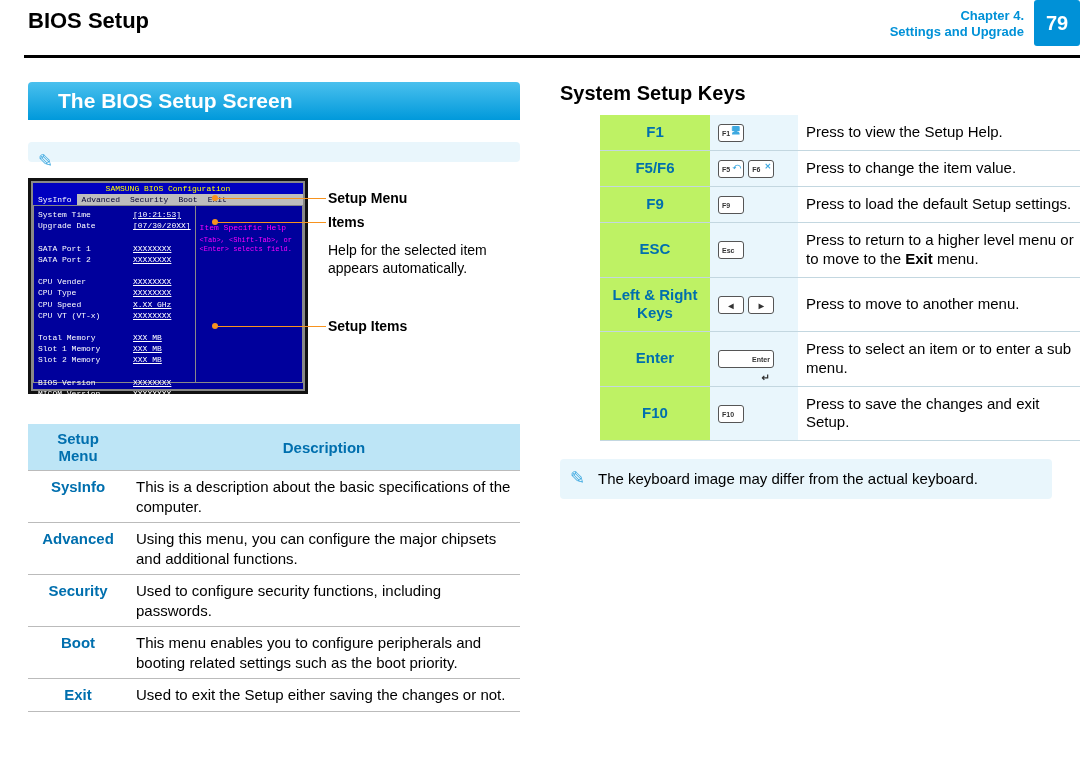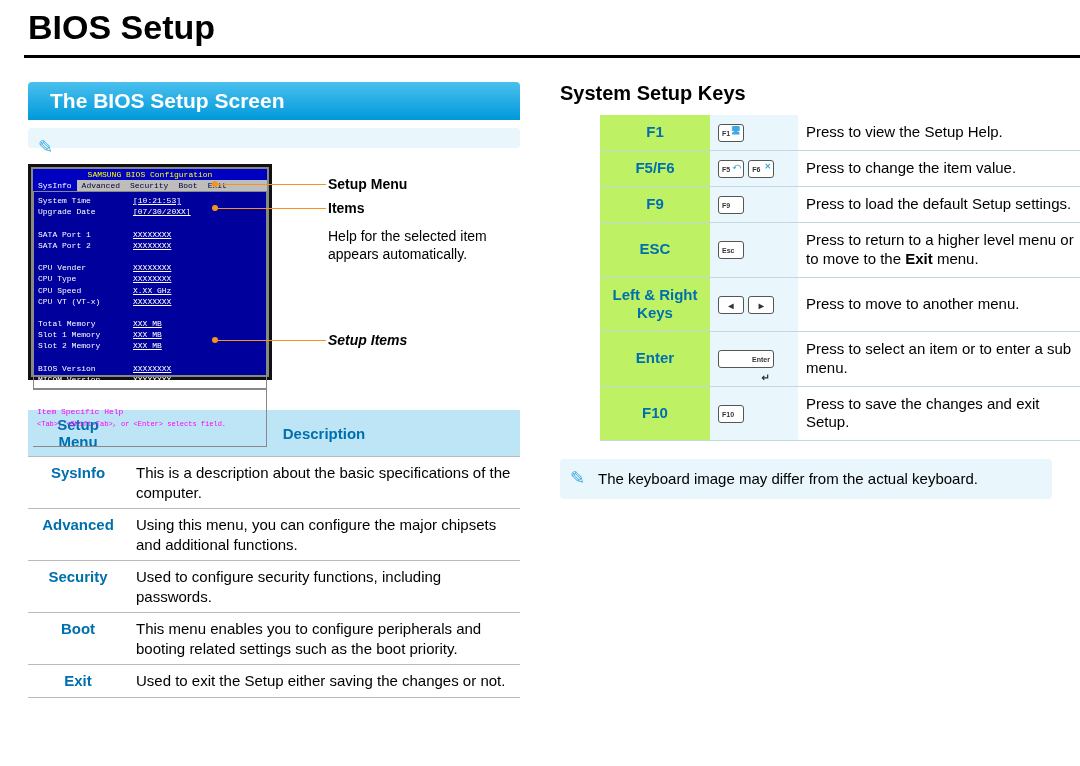--- a/index.html
+++ b/index.html
@@ -1,34 +1,34 @@
 <!DOCTYPE html>
 <html><head>
 <meta charset="utf-8">
 <style>
 * { margin:0; padding:0; box-sizing:border-box; }
 body { font-family: Arial, "Segoe UI", sans-serif; width:1080px; height:766px; background:#fff; position:relative; color:#000; }
 .header { height:58px; position:relative; }
 .header-line { border-bottom:3px solid #000; position:absolute; bottom:0; left:24px; right:0; height:0; }
-.title { font-size:34px; font-weight:bold; position:absolute; left:28px; top:8px; }
+.title { font-size:22px; font-weight:bold; position:absolute; left:28px; top:8px; }
 .chapter-box { position:absolute; right:0; top:0; display:flex; align-items:stretch; height:46px; }
 .chapter-text { color:#0091d7; font-weight:bold; font-size:13px; text-align:right; padding:8px 10px 0 0; line-height:1.2; }
 .page-no { background:#0091d7; color:#fff; width:46px; height:46px; display:flex; align-items:center; justify-content:center; font-size:20px; font-weight:bold; border-radius:3px; }
 .cols { display:flex; gap:40px; padding:24px 28px 0 28px; }
 .col { flex:1; min-width:0; }
-.section-banner { background:linear-gradient(#4ac0ee,#0099db); color:#fff; font-size:21px; font-weight:bold; padding:7px 22px; border-radius:4px 4px 0 0; margin-bottom:8px; }
+.section-banner { background:linear-gradient(#4ac0ee,#0099db); color:#fff; font-size:21px; font-weight:bold; padding:7px 30px; border-radius:4px 4px 0 0; margin-bottom:22px; }
 .note-box { background:#e9f6fc; padding:10px 12px 10px 38px; font-size:15px; line-height:1.3; position:relative; border-radius:4px; }
 .note-icon { color:#3ea9e0; font-size:18px; position:absolute; left:10px; top:8px; }
 .bios-wrap { margin:16px 0 14px 0; position:relative; height:232px; }
-.bios-screen { width:244px; height:216px; background:#00009c; color:#fff; font-family:"Courier New",monospace; font-size:8px; border:3px solid #111; box-shadow:0 0 0 2px #888 inset; position:relative; padding:2px;margin-top:12px; }
+.bios-screen { width:280px; height:216px; background:#00009c; color:#fff; font-family:"Courier New",monospace; font-size:8px; border:3px solid #111; box-shadow:0 0 0 2px #888 inset; position:relative; padding:2px;margin-top:12px; }
 .bios-bar { background:#0000c0; color:#ff0; text-align:center; font-size:8px; padding:1px 0; }
 .bios-menu { background:#bdbdbd; color:#003; display:flex; font-size:8px; }
 .bios-menu span { padding:1px 5px; }
 .bios-menu .sel { background:#0000c0; color:#fff; }
-.bios-body { display:flex; height:178px;flex-direction:column; }
+.bios-body { display:flex; height:178px; }
 .bios-left { flex:1.4; border:1px solid #888; padding:3px 4px; line-height:1.4; color:#fff; }
 .bios-right { flex:1; border:1px solid #888; border-left:0; padding:17px 4px; }
 .bios-right .pink-head { color:#f0f; }
 .bios-right .hlp-body { color:#f0f; font-size:7px; line-height:1.3; margin-top:4px; }
 .bios-row { display:flex; }
 .bios-row span:first-child { width:95px; display:inline-block; }
 .bios-val { color:#fff;text-decoration:underline; }
 .callout { position:absolute; font-size:14px; font-weight:bold; color:#000; }
 .callout.line::before { content:""; position:absolute; height:1px; background:#f7931e; left:-110px; width:108px; top:8px; }
 .callout.line::after { content:""; position:absolute; width:6px; height:6px; background:#f7931e; border-radius:50%; left:-116px; top:5px; }
@@ -48,20 +48,27 @@
 .key .sub { position:absolute; right:2px; bottom:1px; font-size:8px; color:#3ea9e0; }
 .key.wide { min-width:56px; }
 .key .ar { display:block; text-align:center; line-height:18px; font-size:10px; }
 .keytab td.kd { background:#fff; }
 </style>
 </head>
 <body>
 
 <div class="header">
   <div class="title">BIOS Setup</div>
+  <div class="chapter-box">
+    <div class="chapter-text">
+      <div>Chapter 4.</div>
+      <div>Settings and Upgrade</div>
+    </div>
+    <div class="page-no">79</div>
+  </div>
   <div class="header-line"></div>
 </div>
 
 <div class="cols">
 
   <div class="col">
     <div class="section-banner">The BIOS Setup Screen</div>
 
     <div class="note-box">
       <span class="note-icon">✎</span>
@@ -142,21 +149,21 @@
           </div>
         </div>
       </div>
       <div class="callout line" style="left:300px; top:12px;">
         <span>Setup Menu</span>
       </div>
       <div class="callout line" style="left:300px; top:36px;">
         <span>Items</span>
         <div class="help-txt">Help for the selected item appears automatically.</div>
       </div>
-      <div class="callout line" style="left:300px; top:168px;font-style:italic;">
+      <div class="callout line" style="left:300px; top:140px;">
         <span>Setup Items</span>
       </div>
     </div>
 
     <table class="tbl">
       <tbody>
           <tr>
         <th>Setup Menu</th>
         <th>Description</th>
       </tr>

